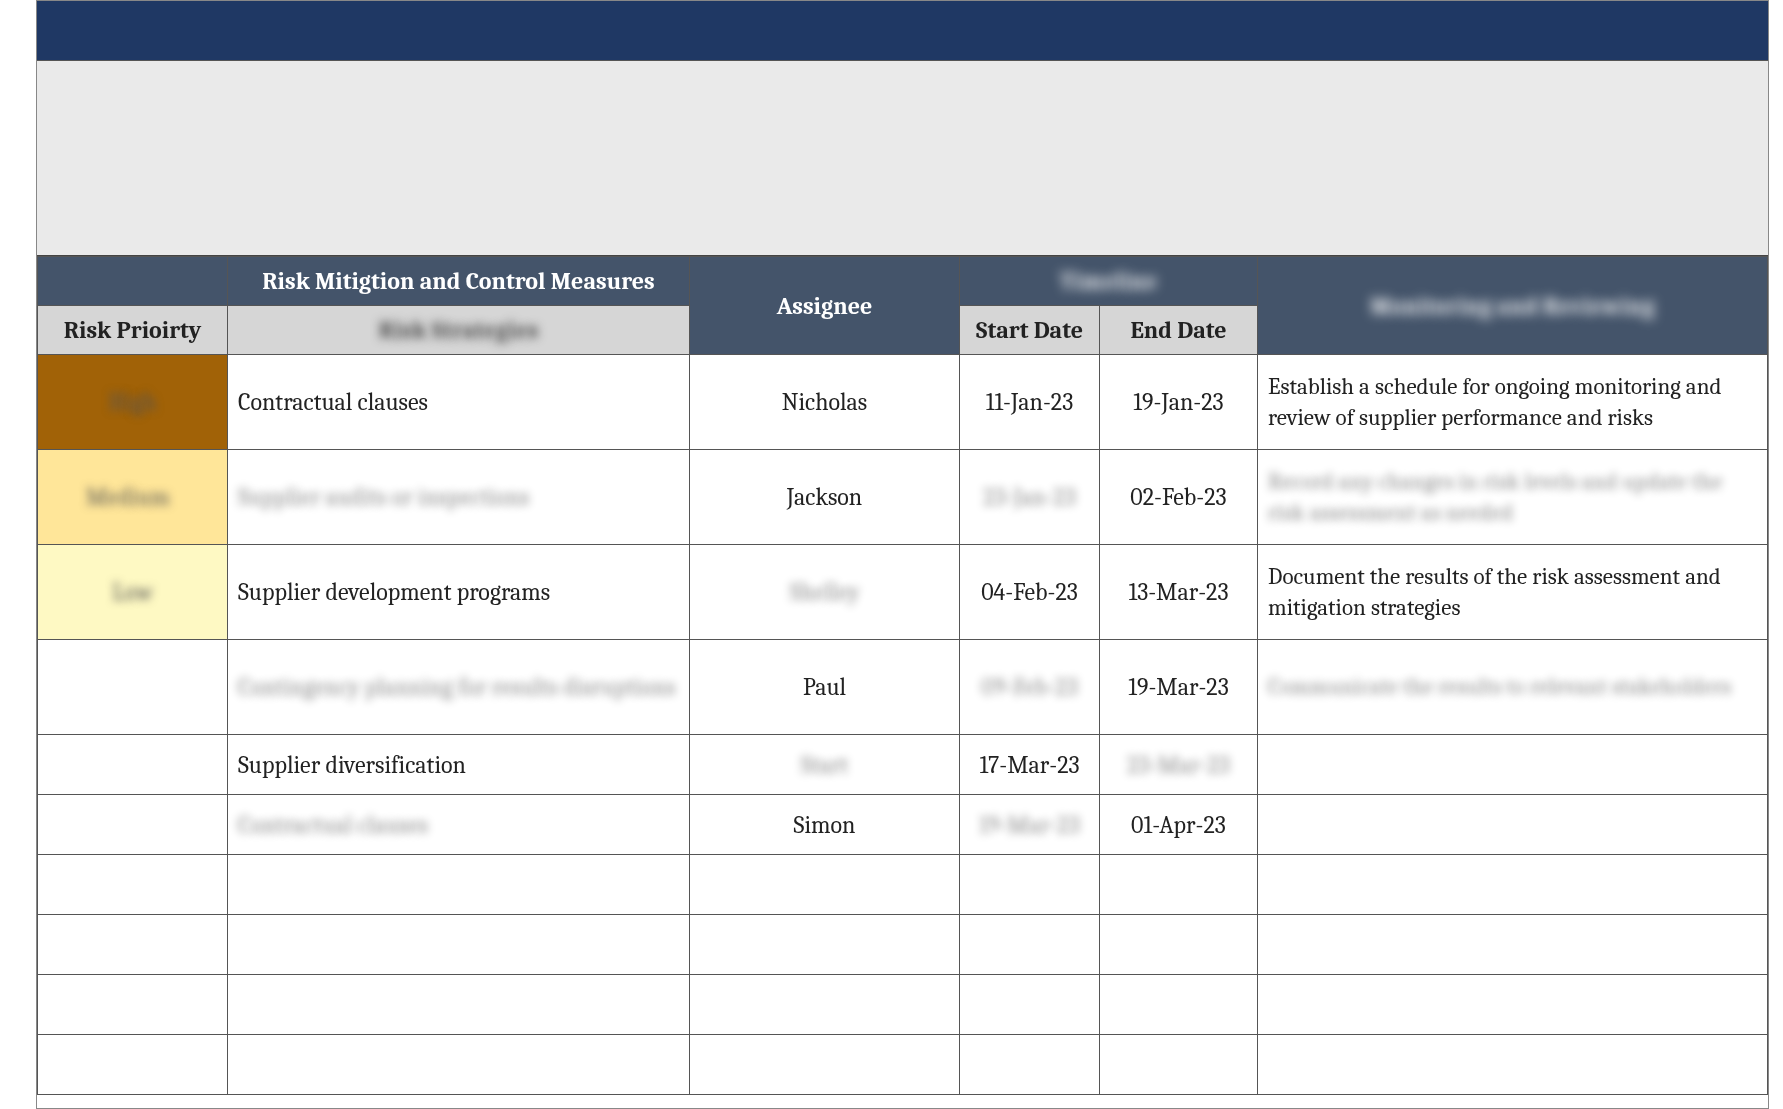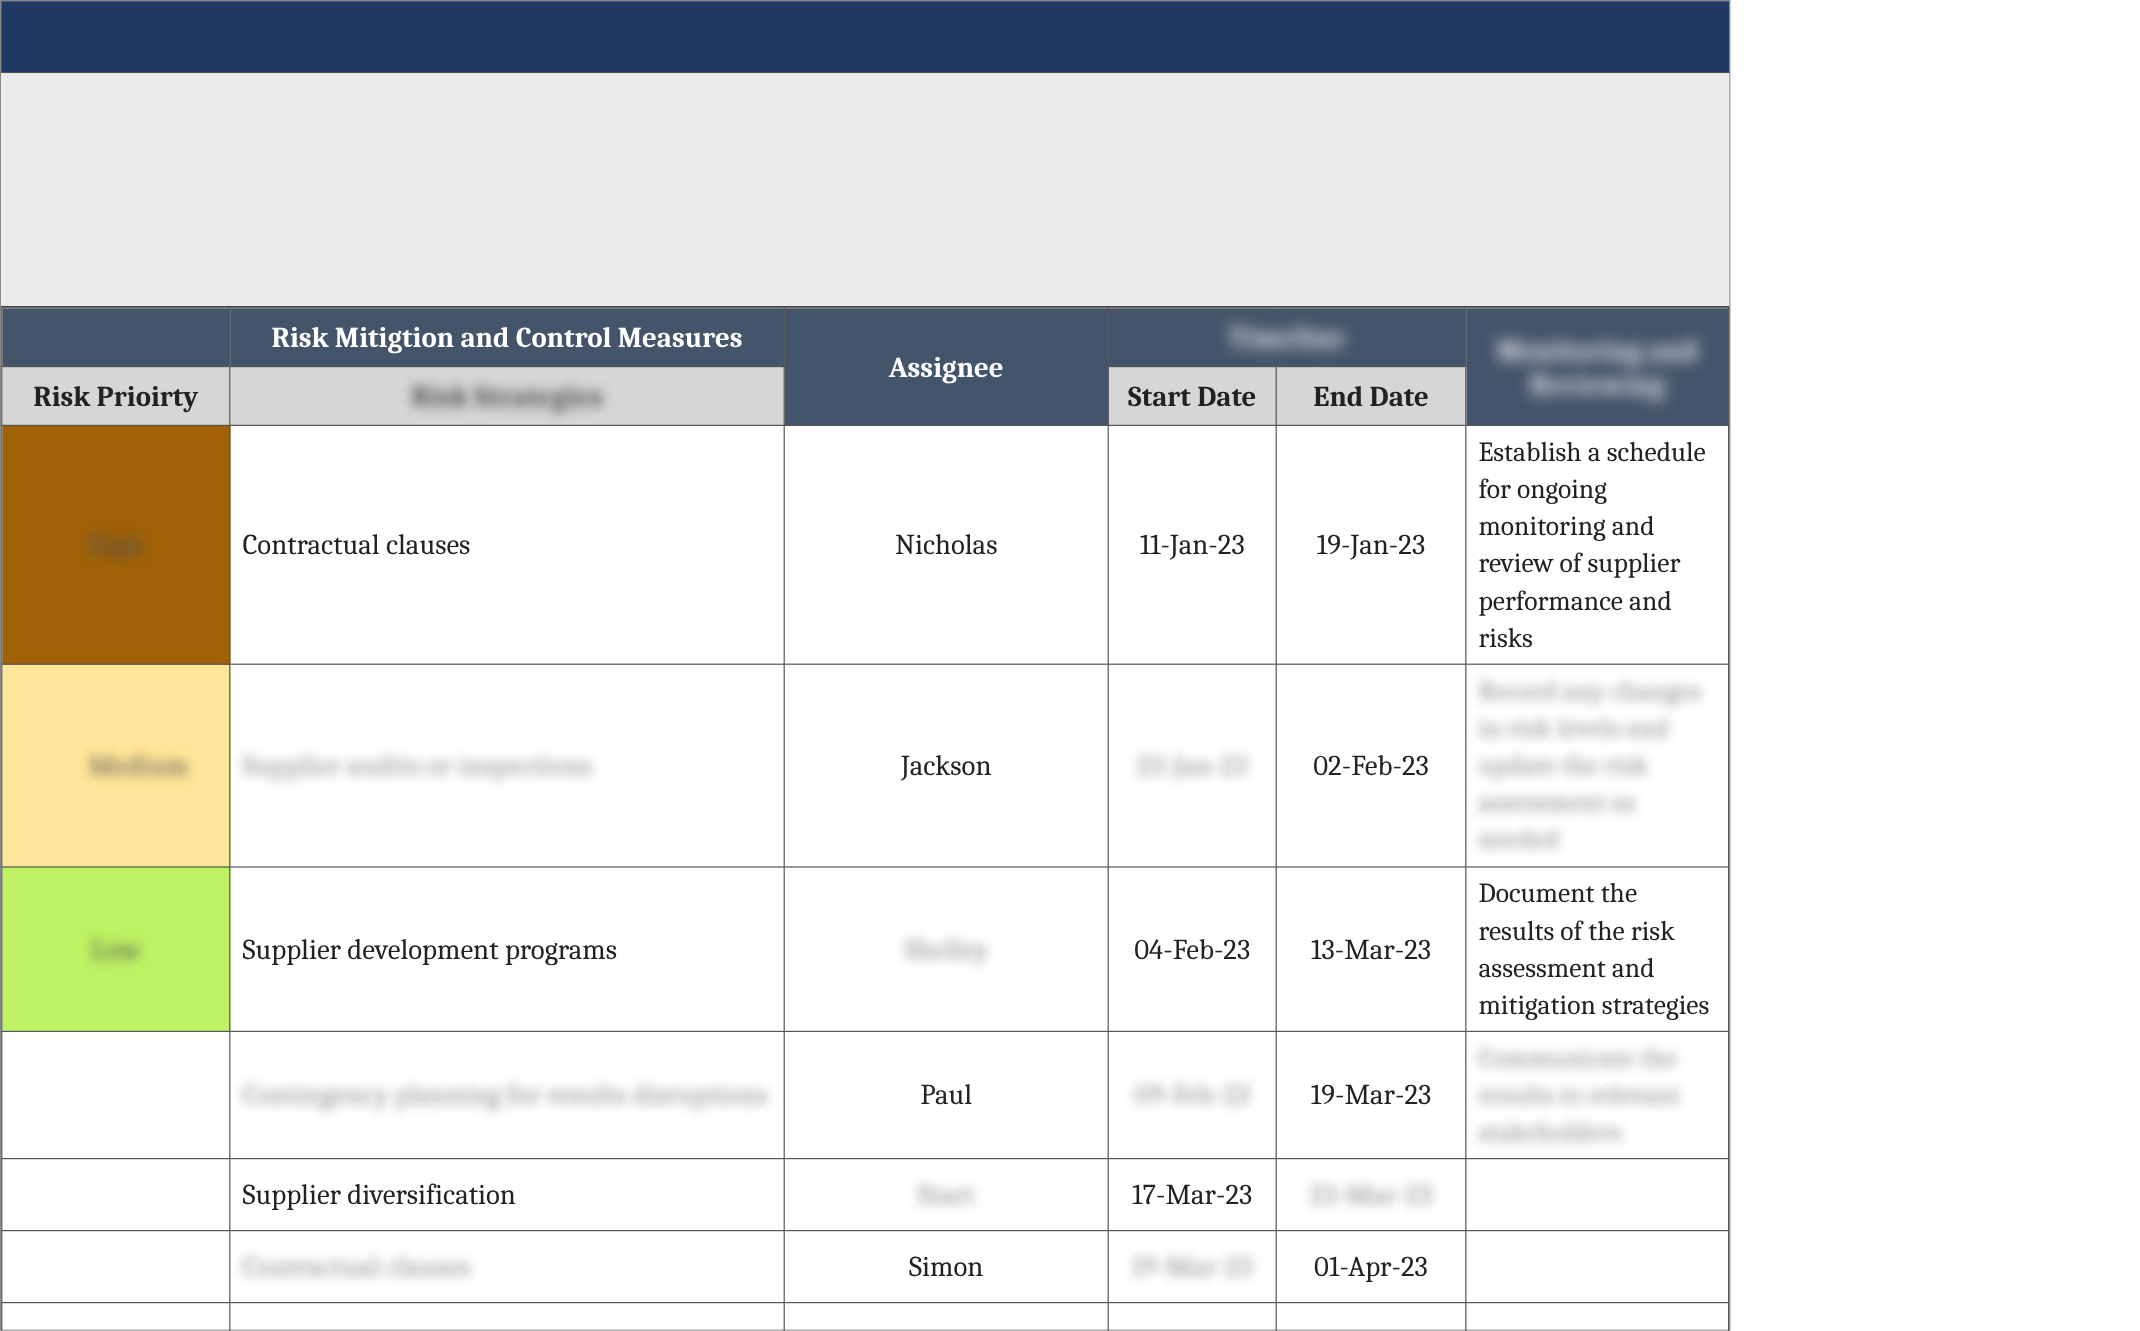--- a/index.html
+++ b/index.html
@@ -5,22 +5,23 @@
   * { box-sizing: border-box; margin: 0; padding: 0; }
   body {
     font-family: "Cambria", "Georgia", serif;
     background: #fff;
     width: 1783px;
     height: 1109px;
     overflow: hidden;
   }
   .outer {
     border: 1px solid #888;
-    width: 1442px;
+    width: 1733px;
     height: 1109px;
+    margin-left: 36px;
   }
   .topbar {
     background: #1f3864;
     height: 60px;
     border-bottom: 1px solid #555;
   }
   .spacer {
     background: #eaeaea;
     height: 195px;
     border-bottom: 1px solid #444;
@@ -59,22 +60,22 @@
   }
   .hdr-light.blurred { color: transparent; text-shadow: 0 0 10px #444; }
   .hdr-dark.blurred  { color: transparent; text-shadow: 0 0 12px #fff; }
 
   td { height: 95px; padding: 6px 10px; color: #222; }
   td.center { text-align: center; }
   td.left   { text-align: left; }
   td.short { height: 60px; }
 
   .prio-high   { background: #a16207; text-align:center; }
-  .prio-medium { background: #ffe699; text-align:center;padding-left:48px; }
-  .prio-low    { background: #bef264; text-align:center; }
+  .prio-medium { background: #ffe699; text-align:left;padding-left:48px; }
+  .prio-low    { background: #fef9c3; text-align:center; }
 
   .blur { color: transparent; text-shadow: 0 0 9px #555; }
   .blur-light { color: transparent; text-shadow: 0 0 9px #888; }
 
   .monitor { font-size: 23px; line-height: 1.35; }
 </style>
 </head>
 <body>
 
 <div class="outer">

